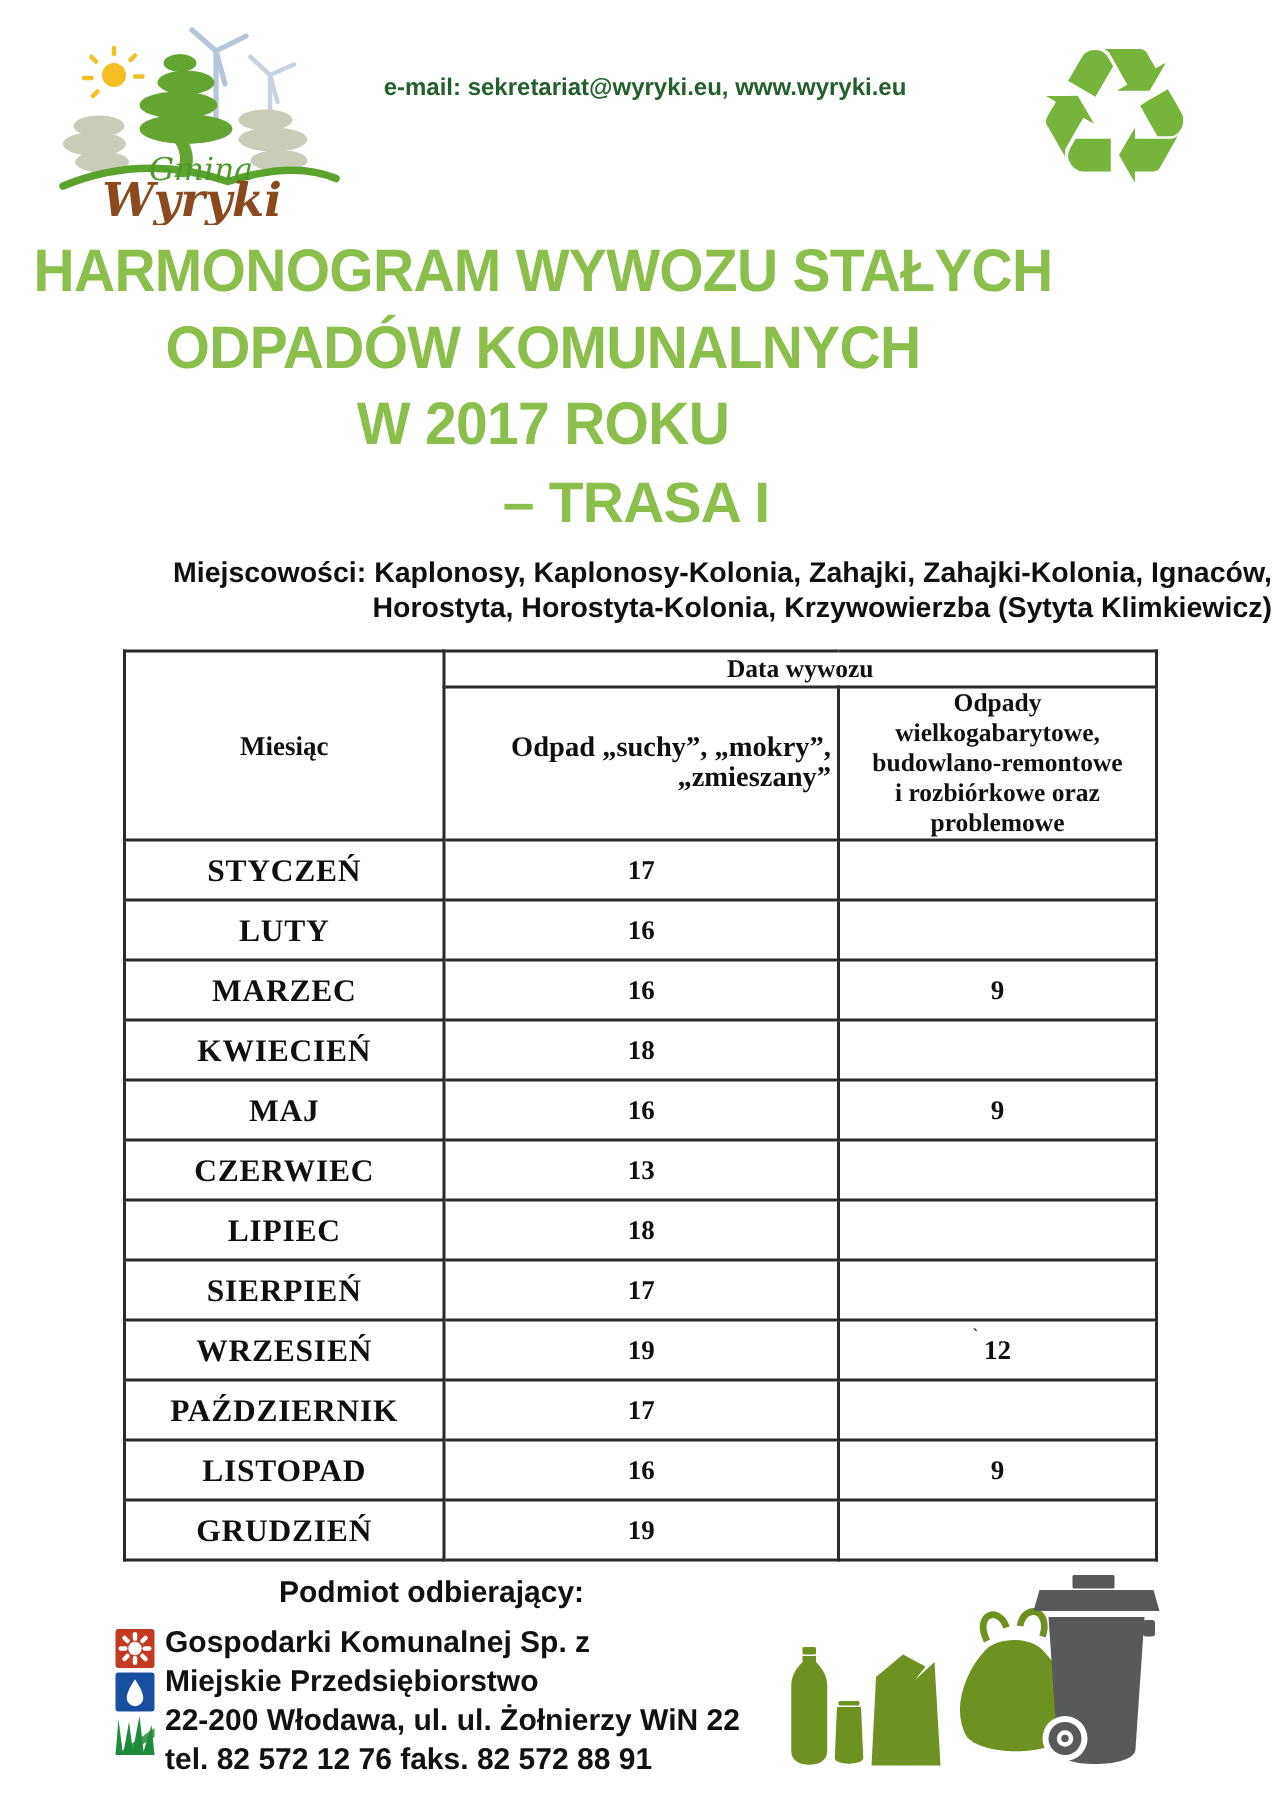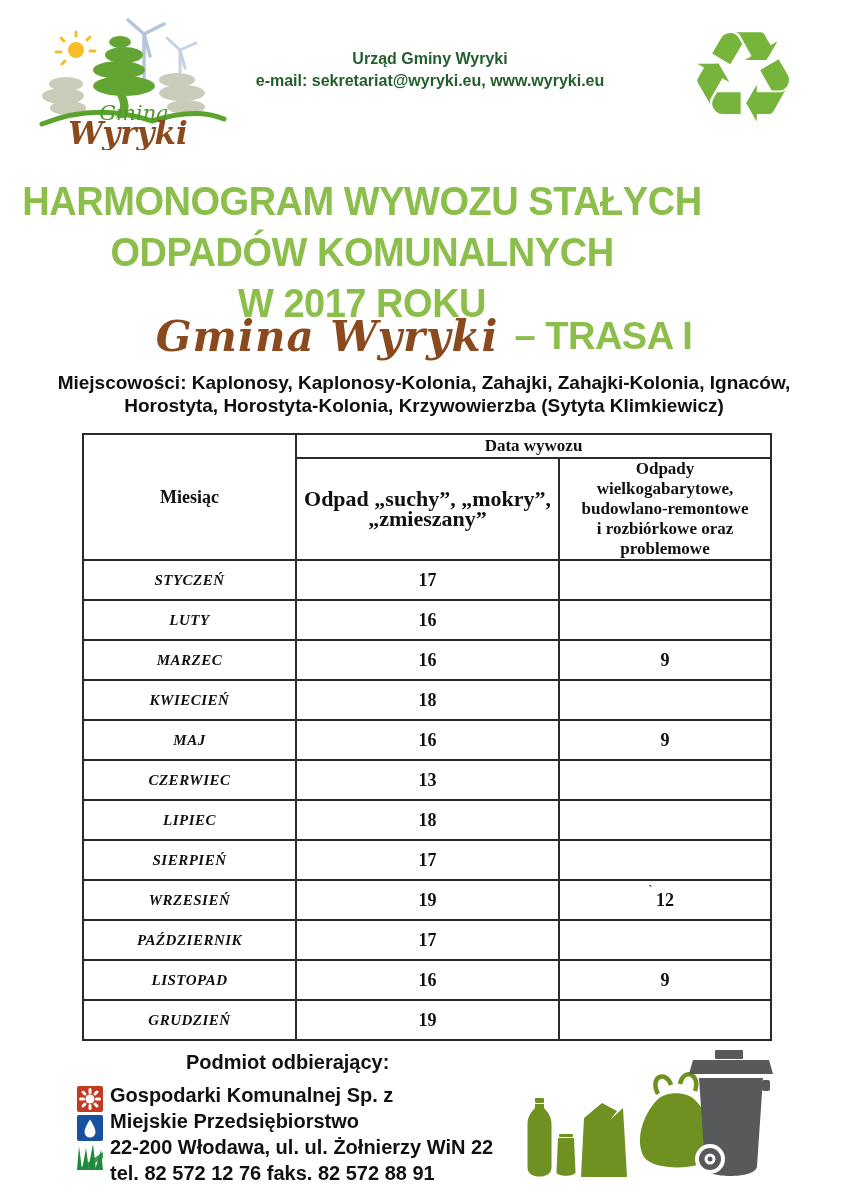--- a/index.html
+++ b/index.html
@@ -11,42 +11,42 @@
 
   
   .gmina-logo { position:absolute; left:34px; top:10px; width:196px; height:140px; }
   .contact { position:absolute; left:204px; top:48px; width:452px; text-align:center;
              color:var(--dark-green); font-weight:bold; font-size:16px; line-height:22px; }
   .recycle { position:absolute; left:678px; top:8px; width:130px; height:140px;
              color:var(--recycle-green); font-size:126px; line-height:140px; text-align:center;
              font-family:"DejaVu Sans", sans-serif; }
 
   
-  .title-block { position:absolute; left:0; top:156px; width:724px; text-align:center;margin-top:20px; }
+  .title-block { position:absolute; left:0; top:156px; width:724px; text-align:center; }
   .title-line { font-size:40px; line-height:51px; font-weight:bold; color:var(--accent-green);
                 letter-spacing:-0.5px; transform:scaleX(.95); transform-origin:center; }
   .subtitle { position:absolute; left:0; top:308px; width:848px; text-align:center; height:56px;
               display:flex; align-items:center; justify-content:center; gap:16px; }
   .script { font-family:"DejaVu Serif", serif; font-style:italic; font-weight:bold;
             font-size:42px; color:var(--brown); letter-spacing:1px; }
   .route { font-size:38px; font-weight:bold; color:var(--accent-green); letter-spacing:-0.5px; }
 
-  .localities { position:absolute; left:0; top:371px; width:848px; text-align:center;
+  .localities { position:absolute; left:0; top:371px; width:848px; text-align:right;
                 font-weight:bold; font-size:19px; line-height:23px; color:#101010; }
 
   
   .schedule { position:absolute; left:82px; top:433px; width:688px;
               border-collapse:collapse; table-layout:fixed;
               font-family:"Liberation Serif", serif; color:#101010; }
   .schedule th, .schedule td { border:2px solid var(--border); text-align:center;
               vertical-align:middle; font-weight:bold; padding:0 4px; }
   .schedule .group-row th { height:24px; font-size:17px;border-radius:11px; }
   .schedule .sub-row th { height:101px; font-size:17px; line-height:20px; }
   .schedule td { height:40px; font-size:18px; }
-  .schedule td:first-child { font-size:15px; letter-spacing:.5px;font-style:italic; }
+  .schedule td:first-child { font-size:21px; letter-spacing:.5px; }
   .pre { white-space:pre-line; }
   .stray { position:absolute; left:42%; top:2px; font-size:12px; color:#333; }
 
   
   .collector-label { position:absolute; left:186px; top:1051px; font-size:20px; font-weight:bold; }
   .mpgk-logo { position:absolute; left:76px; top:1086px; width:28px; height:88px; }
   .company { position:absolute; left:110px; top:1082px; font-size:20px; font-weight:bold; line-height:26px; }
   .waste-icons { position:absolute; left:505px; top:1048px; width:290px; height:142px; }
 
   .g  { fill:var(--icon-green); }
@@ -100,55 +100,53 @@
     <path d="M82,84 q8,12 0,24 l10,0 q6,-14 -2,-26 z"></path>
   </g>
 
   <path d="M8,114 Q62,92 118,111 Q162,97 190,109" stroke="#5aa32c" stroke-width="5" fill="none" stroke-linecap="round"></path>
 
   <text x="100" y="110" font-family="DejaVu Serif" font-style="italic" font-size="21" fill="#4c9a2a" text-anchor="middle">Gmina</text>
   <text x="94" y="134" font-family="DejaVu Serif" font-style="italic" font-weight="bold" font-size="31" fill="#8a4a1e" text-anchor="middle">Wyryki</text>
 </svg>
 
 <div class="contact">
-  <div>Urząd Gminy Wyryki</div>
   <div>e-mail: sekretariat@wyryki.eu, www.wyryki.eu</div>
 </div>
 
 <div class="recycle">♻</div>
 
 <div class="title-block">
   <div class="title-line">HARMONOGRAM WYWOZU STAŁYCH</div>
   <div class="title-line">ODPADÓW KOMUNALNYCH</div>
   <div class="title-line">W 2017 ROKU</div>
 </div>
 
 <div class="subtitle">
-  <span class="script">Gmina Wyryki</span>
   <span class="route">– TRASA I</span>
 </div>
 
 <div class="localities">
   <div>Miejscowości: Kaplonosy, Kaplonosy-Kolonia, Zahajki, Zahajki-Kolonia, Ignaców,</div>
   <div>Horostyta, Horostyta-Kolonia, Krzywowierzba (Sytyta Klimkiewicz)</div>
 </div>
 
 <table class="schedule">
   <colgroup>
       <col style="width:213px">
       <col style="width:263px">
       <col style="width:212px">
     </colgroup>
   <thead>
     <tr class="group-row">
       <th rowspan="2" style="font-size:18px;">Miesiąc</th>
       <th colspan="2">Data wywozu</th>
     </tr>
     <tr class="sub-row">
-      <th class="pre" style="font-size:22px;">Odpad „suchy”, „mokry”,
+      <th class="pre" style="font-size:19px;text-align:right;">Odpad „suchy”, „mokry”,
 „zmieszany”</th>
       <th class="pre">Odpady
 wielkogabarytowe,
 budowlano-remontowe
 i rozbiórkowe oraz
 problemowe</th>
     </tr>
   </thead>
   <tbody id="schedule-body">
       <tr>

